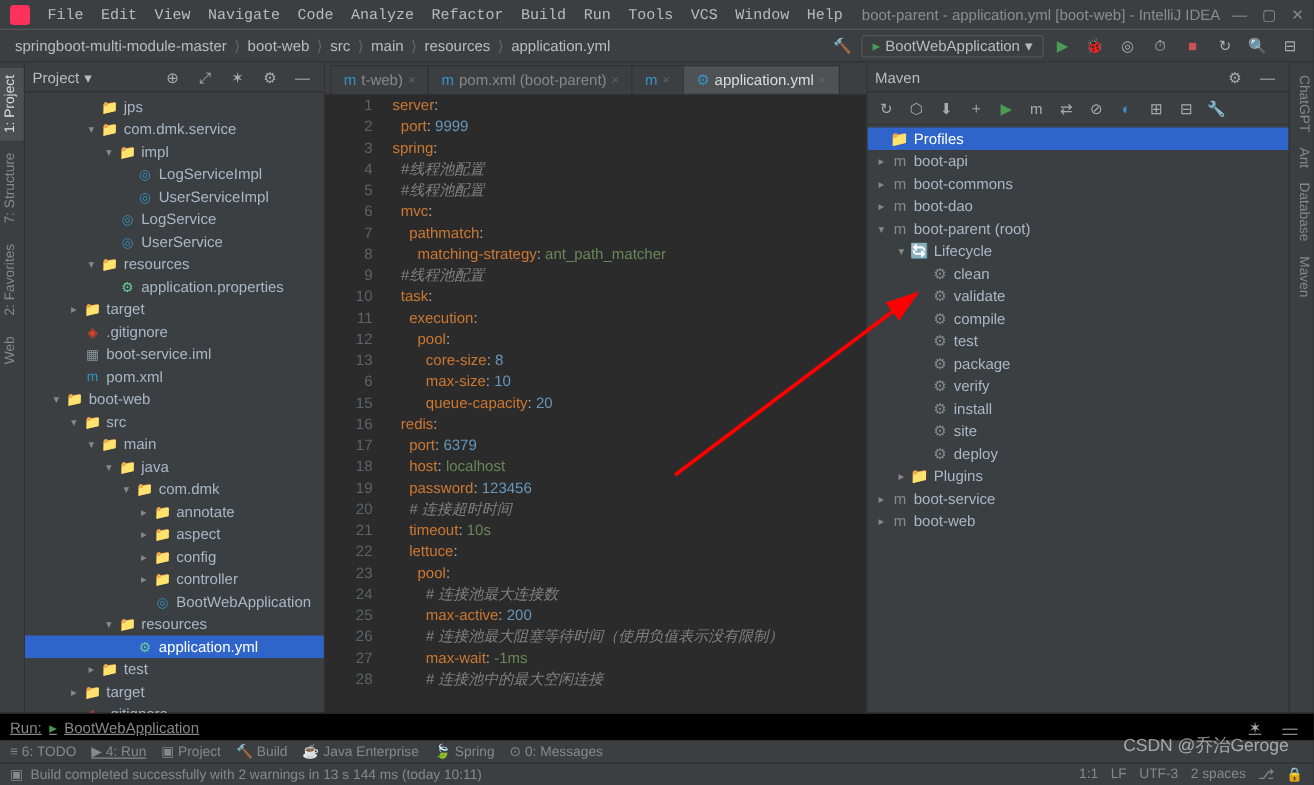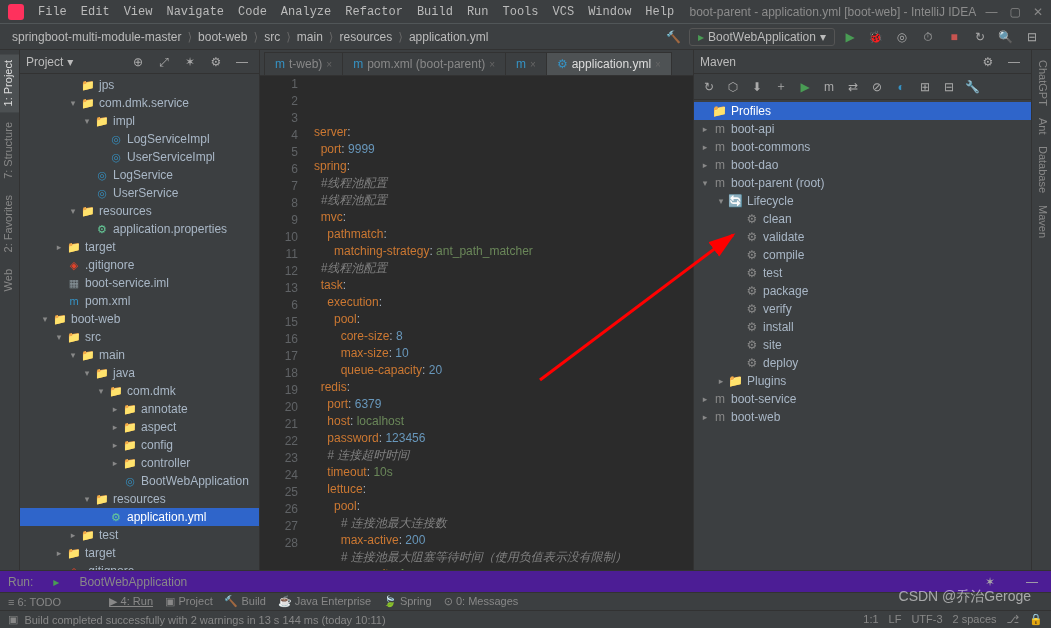--- a/index.html
+++ b/index.html
@@ -39,38 +39,38 @@
 .file-class { color: #3592c4; }
 .file-m { color: #3592c4; }
 .file-git { color: #e24329; }
 .editor { flex: 1; display: flex; flex-direction: column; background: #2b2b2b; }
 .tabs { height: 26px; background: #3c3f41; display: flex; align-items: flex-end; border-bottom: 1px solid #323232; padding-left: 4px; }
 .tab-item { padding: 4px 10px; background: #3c3f41; color: #888; border: 1px solid #323232; border-bottom: none; margin-right: -1px; display: flex; align-items: center; gap: 4px; cursor: pointer; }
 .tab-item.active { background: #4e5254; color: #ddd; }
 .tab-close { color: #666; font-size: 10px; }
 .code { flex: 1; display: flex; overflow: auto; font-family: 'JetBrains Mono', Consolas, monospace; font-size: 12px; line-height: 17px; }
 .gutter { width: 50px; text-align: right; padding-right: 12px; color: #606366; background: #2b2b2b; user-select: none; }
-.codebody { flex: 1; padding-left: 4px; white-space: pre; margin-top: 48px; }
+.codebody { flex: 1; padding-left: 4px; white-space: pre; }
 .k { color: #cc7832; }
 .v { color: #6a8759; }
 .n { color: #6897bb; }
 .c { color: #808080; font-style: italic; }
 .sb { height: 22px; background: #3c3f41; border-top: 1px solid #323232; display: flex; align-items: center; padding: 0 8px; color: #888; font-size: 11px; }
 .sb .crumbs { border: 1px solid transparent; padding: 1px 6px; }
 .maven-panel { width: 338px; background: #3c3f41; display: flex; flex-direction: column; border-left: 1px solid #323232; }
 .maven-toolbar { height: 26px; display: flex; align-items: center; gap: 2px; padding: 0 4px; border-bottom: 1px solid #323232; }
 .maven-tree { flex: 1; overflow: auto; padding: 2px 0; }
 .maven-row { display: flex; align-items: center; height: 18px; cursor: pointer; white-space: nowrap; }
 .maven-row.sel { background: #2f65ca; color: #fff; }
 .maven-row .arrow { width: 14px; text-align: center; color: #888; font-size: 9px; }
 .maven-row .ico { width: 16px; text-align: center; margin-right: 3px; }
 .gear { color: #888; }
 .right-gutter { width: 20px; background: #3c3f41; writing-mode: vertical-rl; display: flex; padding-top: 4px; font-size: 11px; color: #888; border-left: 1px solid #323232; }
 .right-gutter .tab { padding: 6px 2px; cursor: pointer; }
-.run-panel { height: 22px; background: #4c1d95; border-top: 1px solid #323232; display: flex; align-items: center; padding: 0 8px; gap: 20px; color: #888; }
+.run-panel { height: 22px; background: #000000; border-top: 1px solid #323232; display: flex; align-items: center; padding: 0 8px; gap: 6px; color: #888; text-decoration: underline; }
 .bottom-toolbar { height: 18px; background: #3c3f41; border-top: 1px solid #323232; display: flex; align-items: center; padding: 0 8px; gap: 12px; color: #888; font-size: 11px; }
 .statusbar { height: 18px; background: #3c3f41; border-top: 1px solid #323232; display: flex; align-items: center; padding: 0 8px; color: #888; font-size: 11px; }
 .statusbar .right { margin-left: auto; display: flex; gap: 10px; }
 .watermark { position: absolute; bottom: 22px; right: 20px; color: rgba(255,255,255,0.55); font-size: 14px; pointer-events: none; }
 .arrow-svg { position: absolute; pointer-events: none; z-index: 100; }
 </style>
 </head>
 <body>
 
 <div class="titlebar">
@@ -461,21 +461,21 @@
   <span>Run:</span>
   <span class="green">▸</span>
   <span>BootWebApplication</span>
   <span style="flex:1"></span>
   <span class="iconbtn">✶</span>
   <span class="iconbtn">—</span>
 </div>
 
 <div class="bottom-toolbar" id="bt">
     <span>≡ 6: TODO</span>
-    <span style="text-decoration: underline; margin-left: 36px;">▶ 4: Run</span>
+    <span style="text-decoration: underline;">▶ 4: Run</span>
     <span>▣ Project</span>
     <span>🔨 Build</span>
     <span>☕ Java Enterprise</span>
     <span>🍃 Spring</span>
     <span>⊙ 0: Messages</span>
   </div>
 
 <div class="statusbar">
   <span>▣</span>
   <span style="margin-left:6px">Build completed successfully with 2 warnings in 13 s 144 ms (today 10:11)</span>

